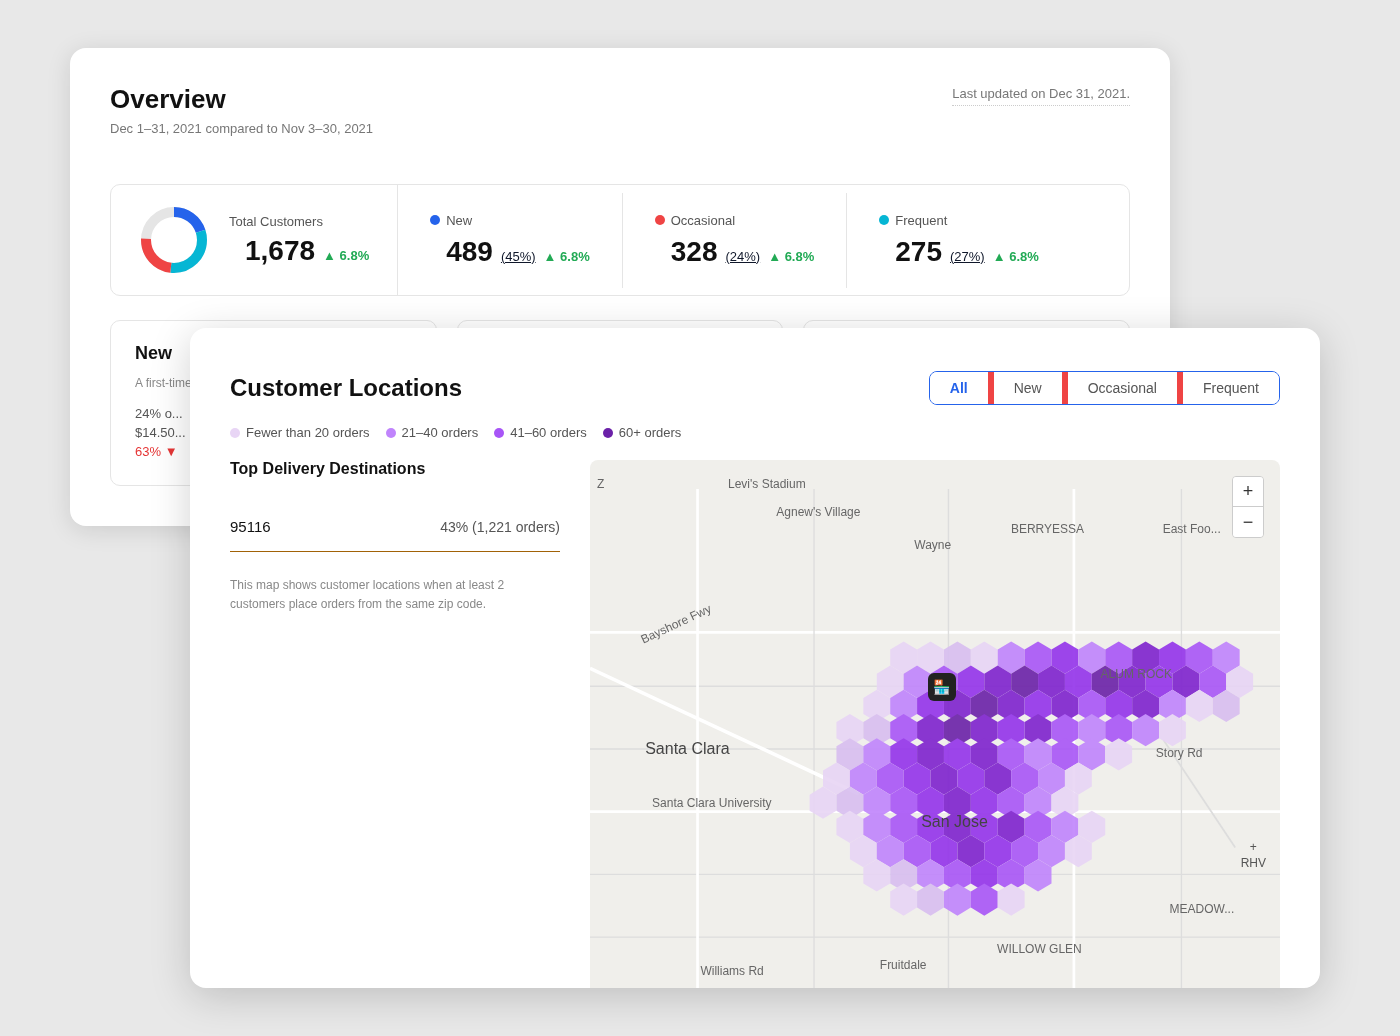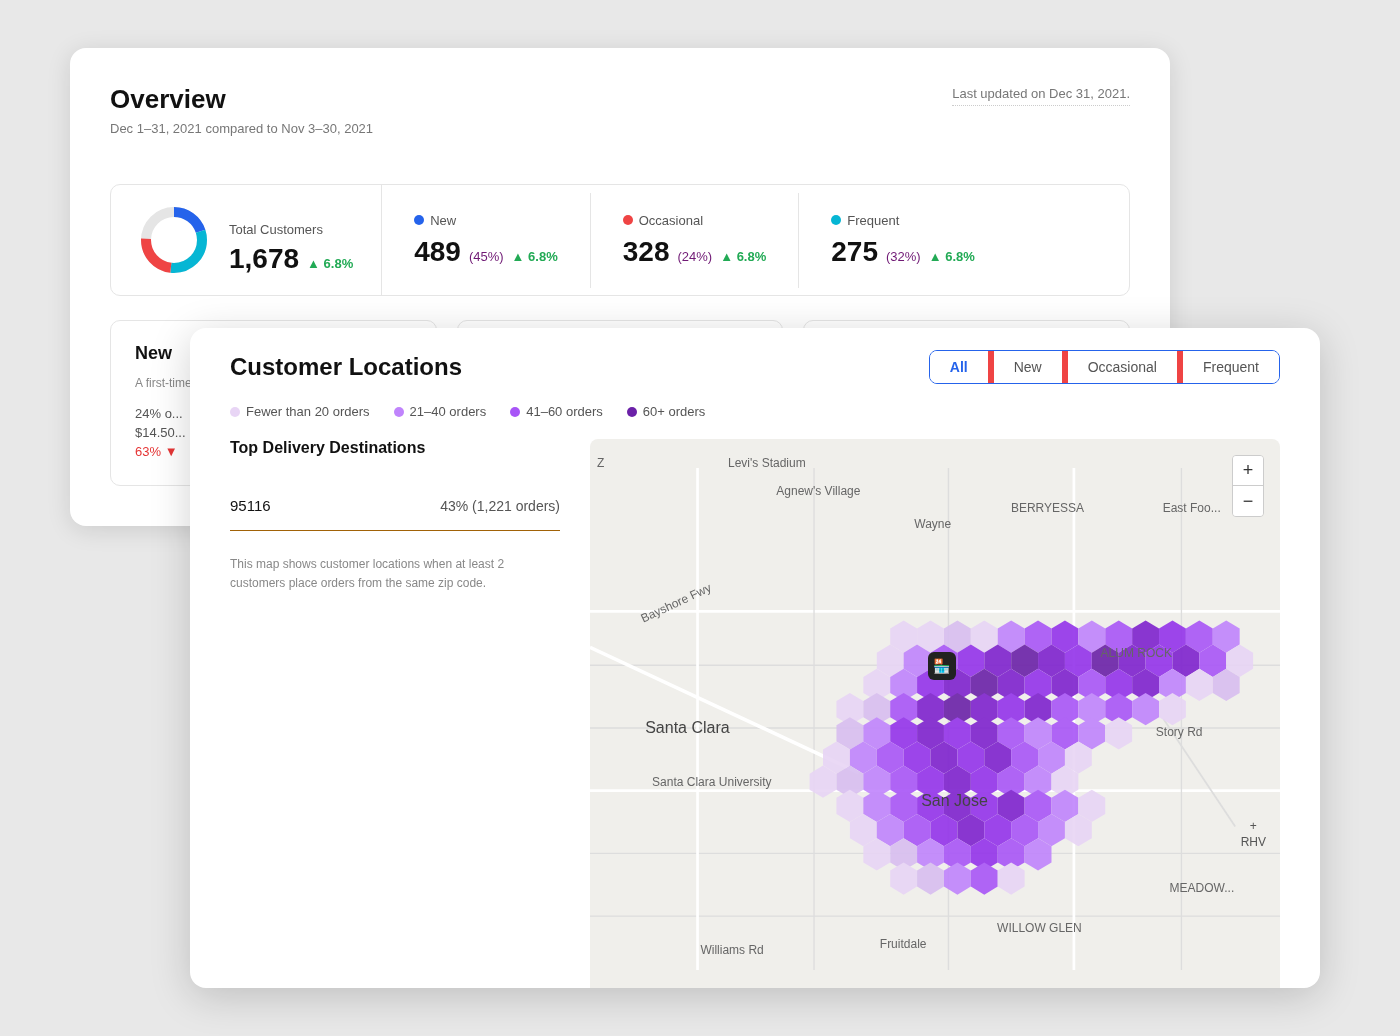--- a/index.html
+++ b/index.html
@@ -101,39 +101,41 @@
     .stat-value-row {
       display: flex;
       align-items: baseline;
       gap: 8px;
     }
 
     .stat-value {
       font-size: 28px;
       font-weight: 700;
       color: #111;
+      margin-left: 16px;
     }
 
     .stat-pct-label {
       font-size: 13px;
-      color: #701a75;
+      color: #0f172a;
+      text-decoration: underline;
     }
 
     .stat-change {
       font-size: 13px;
       color: #22aa55;
       font-weight: 600;
     }
 
     .arrow-up { color: #22aa55; }
 
     
     .donut-block {
       display: flex;
-      align-items: flex-end;
+      align-items: center;
       gap: 20px;
       padding: 20px 28px;
       border-right: 1px solid #e5e5e5;
     }
 
     .donut-svg {
       width: 70px;
       height: 70px;
     }
 
@@ -182,21 +184,21 @@
 
     
     .locations-card {
       position: absolute;
       top: 280px;
       left: 120px;
       width: 1130px;
       background: #fff;
       border-radius: 16px;
       box-shadow: 0 8px 40px rgba(0,0,0,0.18);
-      padding: 22px 40px 0;
+      padding: 43px 40px 0;
       z-index: 2;
       overflow: hidden;
       height: 660px;
     }
 
     .locations-header {
       display: flex;
       align-items: center;
       justify-content: space-between;
       margin-bottom: 20px;
@@ -227,21 +229,21 @@
     }
     .filter-tab:last-child { border-right: none; }
     .filter-tab.active {
       background: #fff;
       color: #2563eb;
       font-weight: 700;
     }
 
     .legend-row {
       display: flex;
-      gap: 24px;
+      gap: 16px;
       margin-bottom: 20px;
       align-items: center;
     }
 
     .legend-item {
       display: flex;
       align-items: center;
       gap: 6px;
       font-size: 13px;
       color: #555;
@@ -442,21 +444,21 @@
         </div>
       </div>
 
       <div class="stat-block">
         <div class="stat-label-row">
           <span class="dot" style="background:#06b6d4;"></span>
           <span class="stat-label">Frequent</span>
         </div>
         <div class="stat-value-row">
           <span class="stat-value">275</span>
-          <span class="stat-pct-label">(32%)</span>
+          <span class="stat-pct-label">(27%)</span>
           <span class="stat-change arrow-up">▲ <span>6.8%</span></span>
         </div>
       </div>
     </div>
 
     <div class="category-cards">
       <div class="category-card">
         <div class="category-card-title">New</div>
         <div class="category-card-desc">A first-time customer of from DoorD...</div>
         <div class="category-card-stat">24% o...</div>

